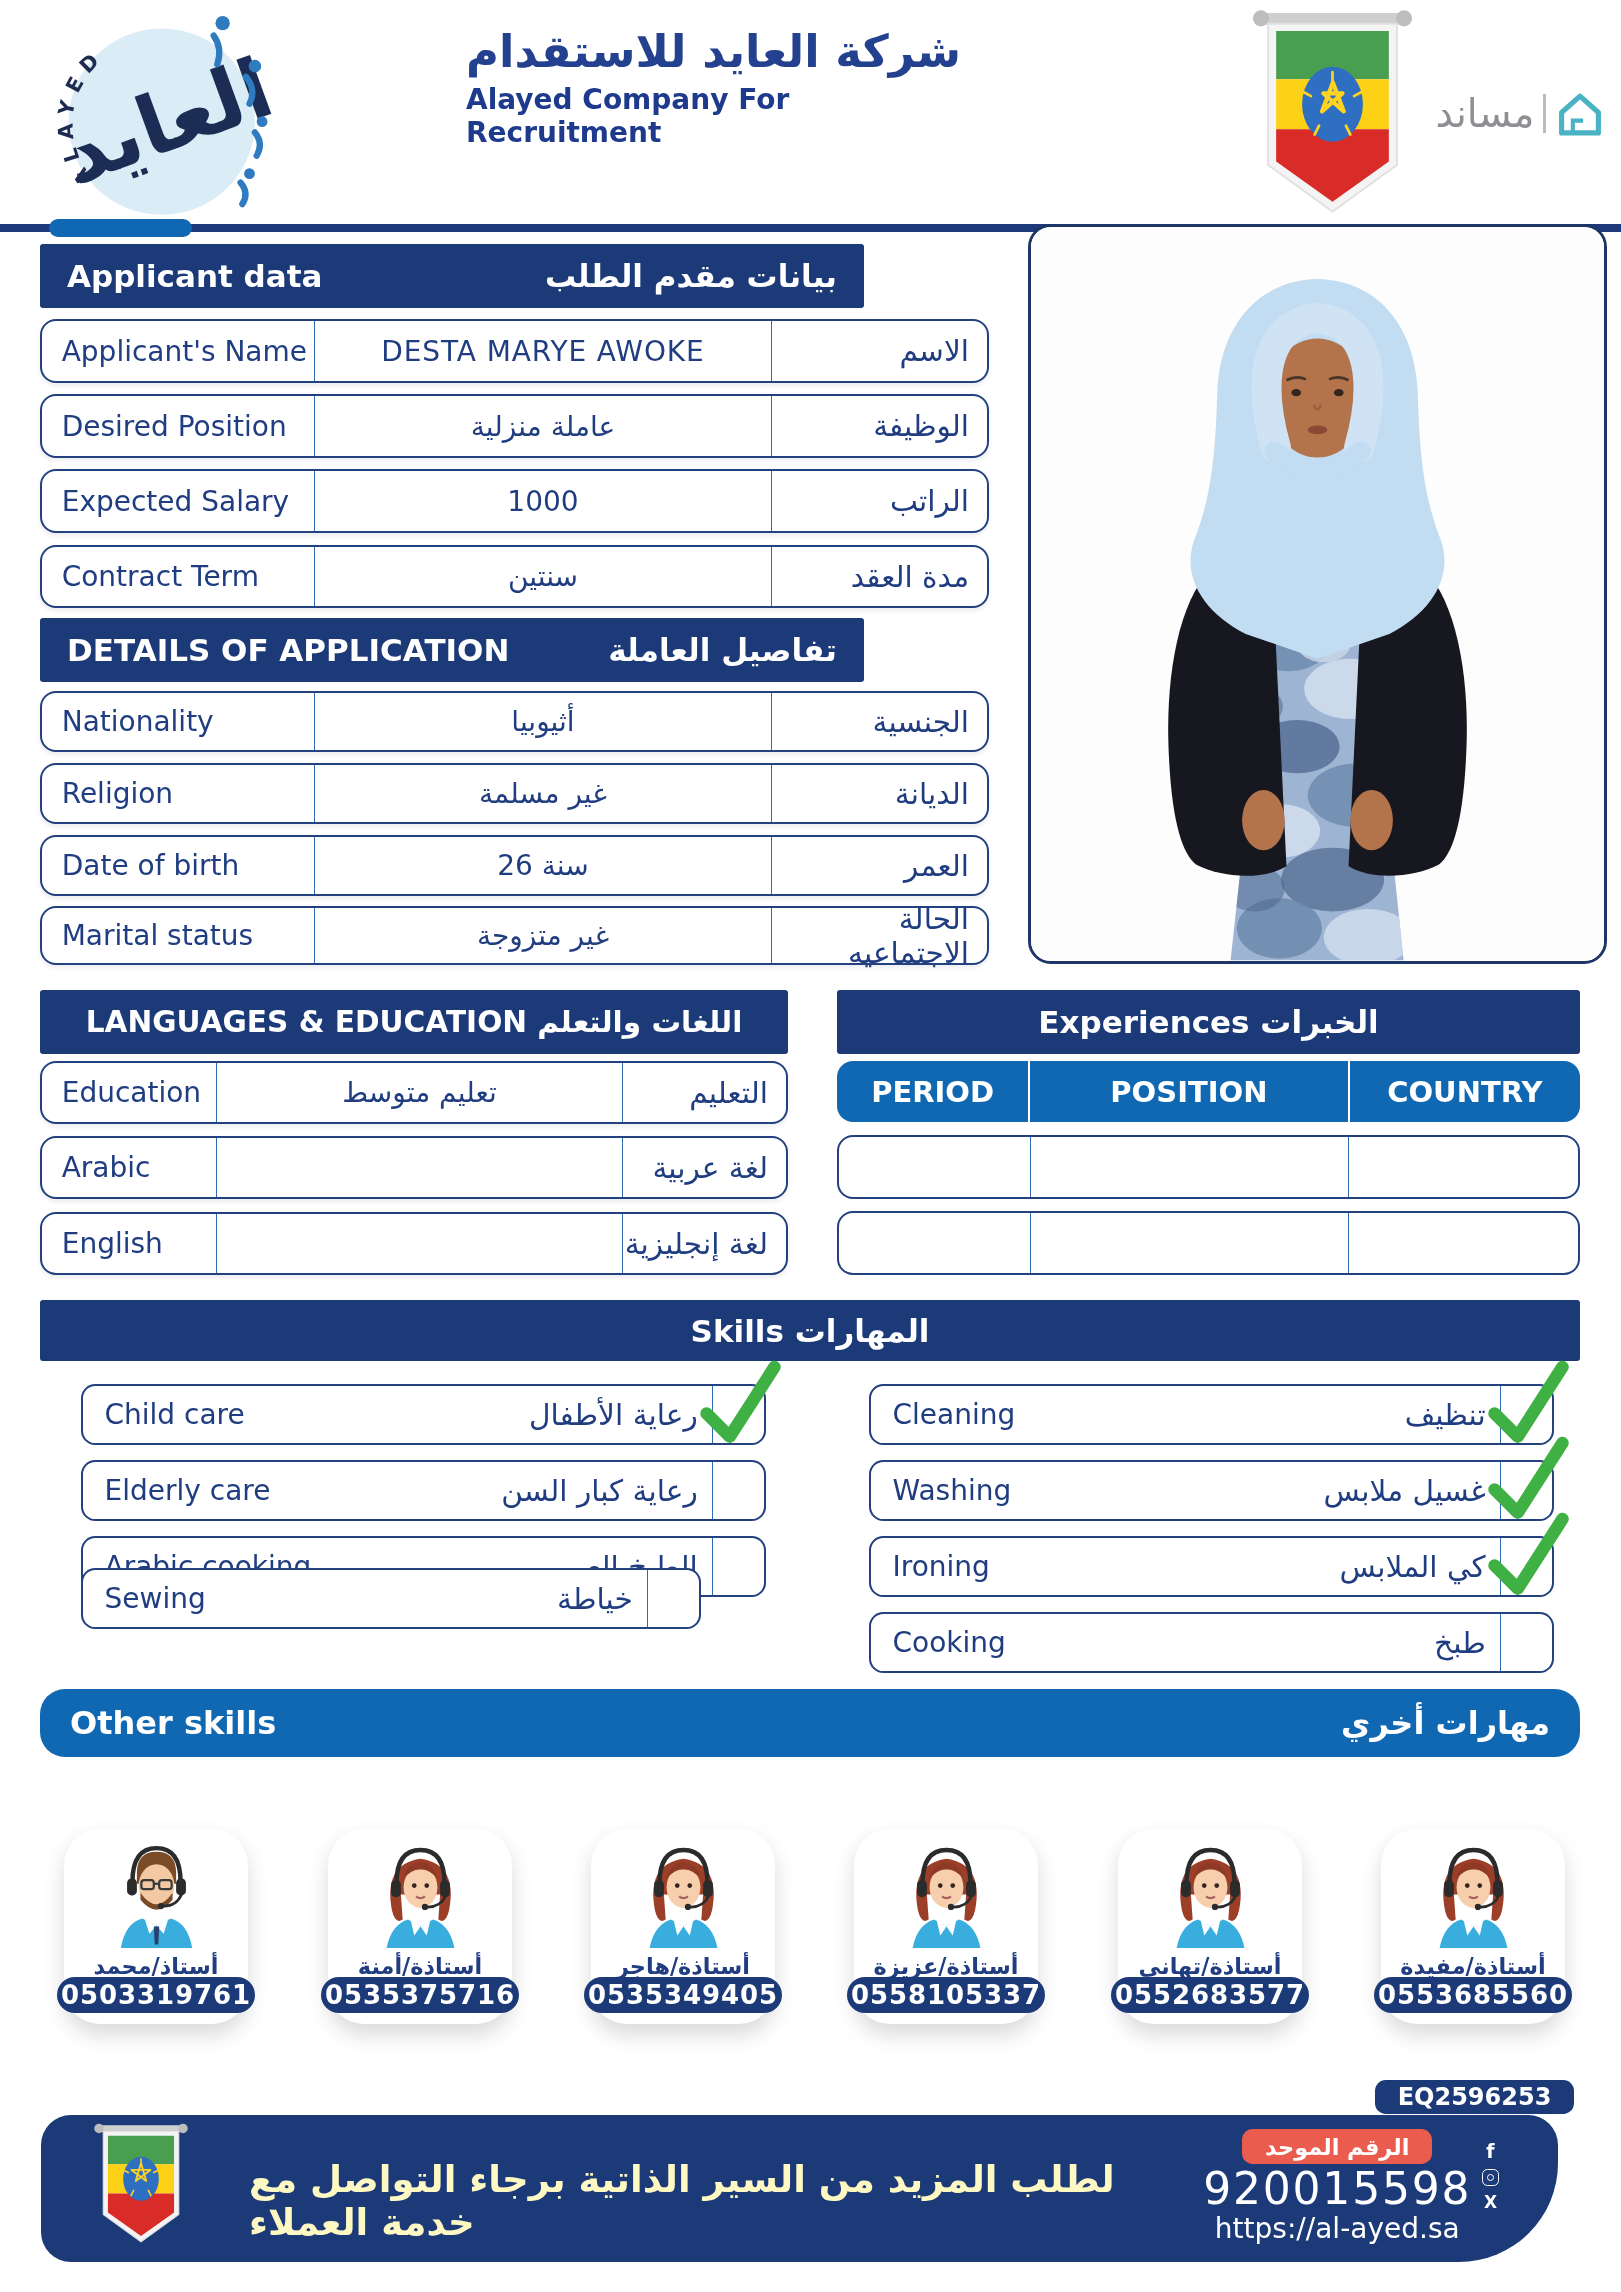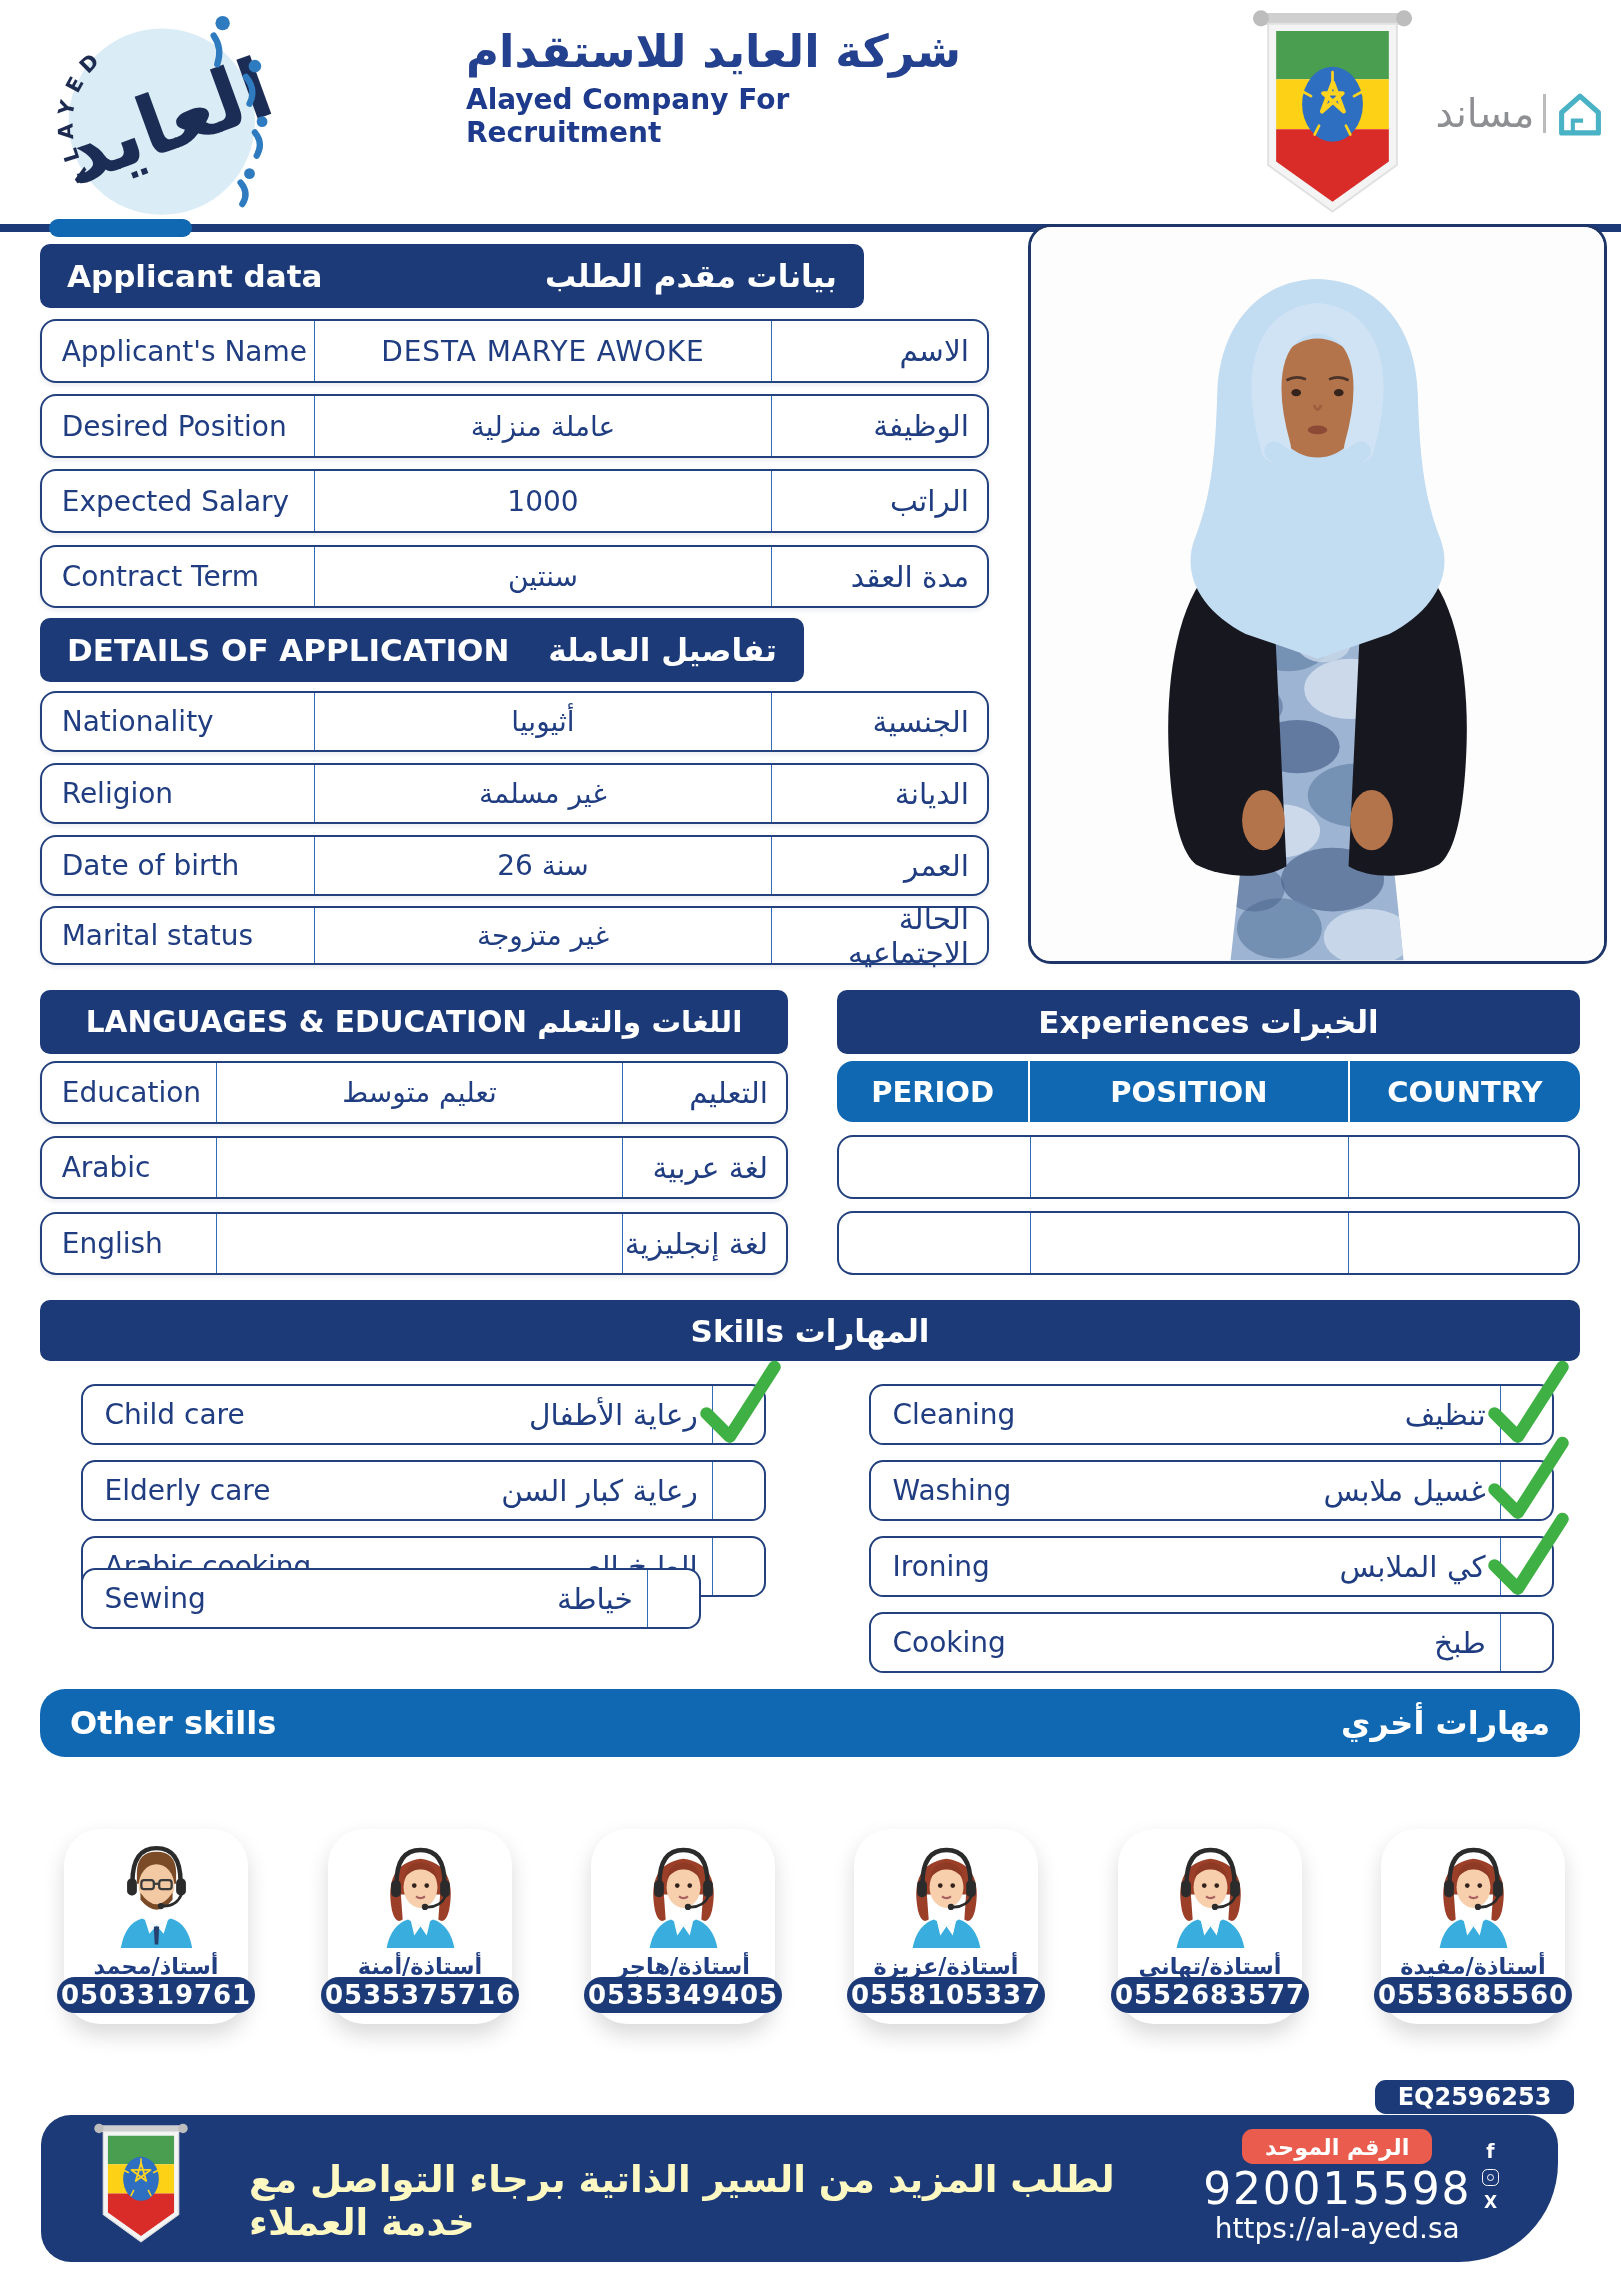--- a/index.html
+++ b/index.html
@@ -23,21 +23,21 @@
   .musaned{position:absolute;right:16px;top:90px;display:flex;align-items:center;gap:9px;}
   .musaned .m-text{font-size:39px;color:#8d8f92;direction:rtl;}
   .musaned .m-sep{width:2.7px;height:39px;background:#b9bbbd;}
   .musaned svg{width:50px;height:47px;}
 
   
   .divider-line{position:absolute;left:0;top:224px;width:1621px;height:8px;background:var(--navy);}
   .divider-pill{position:absolute;left:49px;top:219px;width:143px;height:18px;background:var(--blue);border-radius:9px;}
 
   
-  .bar{position:absolute;height:64px;background:var(--navy);border-radius:10px;color:#fff;
+  .bar{position:absolute;height:64px;background:var(--navy);border-radius:3px;color:#fff;
        display:flex;align-items:center;font-size:31px;font-weight:bold;}
   .bar.split{justify-content:space-between;padding:0 27px;}
   .bar.center{justify-content:center;}
   .bar .ar{direction:rtl;}
 
   
   .drow{position:absolute;background:#fff;border:2.7px solid #23417e;border-radius:16px;display:flex;
         align-items:stretch;color:var(--navy-text);box-shadow:0 2.7px 4.5px rgba(20,40,90,.08);justify-content:flex-end;}
   .cell{display:flex;align-items:center;}
   .cell.en{padding-left:19.7px;font-size:28px;border-right:1.8px solid var(--line);}
@@ -235,21 +235,21 @@
       <path d="M288 172 Q299 166 310 171" stroke="#4a3328" stroke-width="3" fill="none"></path>
       <path d="M336 171 Q347 166 358 172" stroke="#4a3328" stroke-width="3" fill="none"></path>
       <path d="M319 200 Q323 210 327 200" stroke="#9c5f3e" stroke-width="3" fill="none"></path>
       <ellipse cx="323" cy="228" rx="11" ry="5" fill="#8a4a35"></ellipse>
 
       <path d="M276,248 C252,162 270,106 323,102 C376,106 394,162 370,248" stroke="#cfe3f4" stroke-width="34" fill="none" stroke-linecap="round"></path>
       <path d="M274,252 Q323,290 372,252" stroke="#c2dcf2" stroke-width="22" fill="none" stroke-linecap="round"></path>
     </svg>
   </div>
 
-  <div class="bar split" style="left:40px;top:618px;width:764px;">
+  <div class="bar split" style="left:40px;top:618px;width:824px;">
     <span>DETAILS OF APPLICATION</span>
     <span class="ar">تفاصيل العاملة</span>
   </div>
 
   <div class="drow applicant" style="left:40px;top:691px;width:949px;height:61px;">
     <div class="cell en">Nationality</div>
     <div class="cell val">أثيوبيا</div>
     <div class="cell ar">الجنسية</div>
   </div>
   <div class="drow applicant" style="left:40px;top:763px;width:949px;height:61px;">

